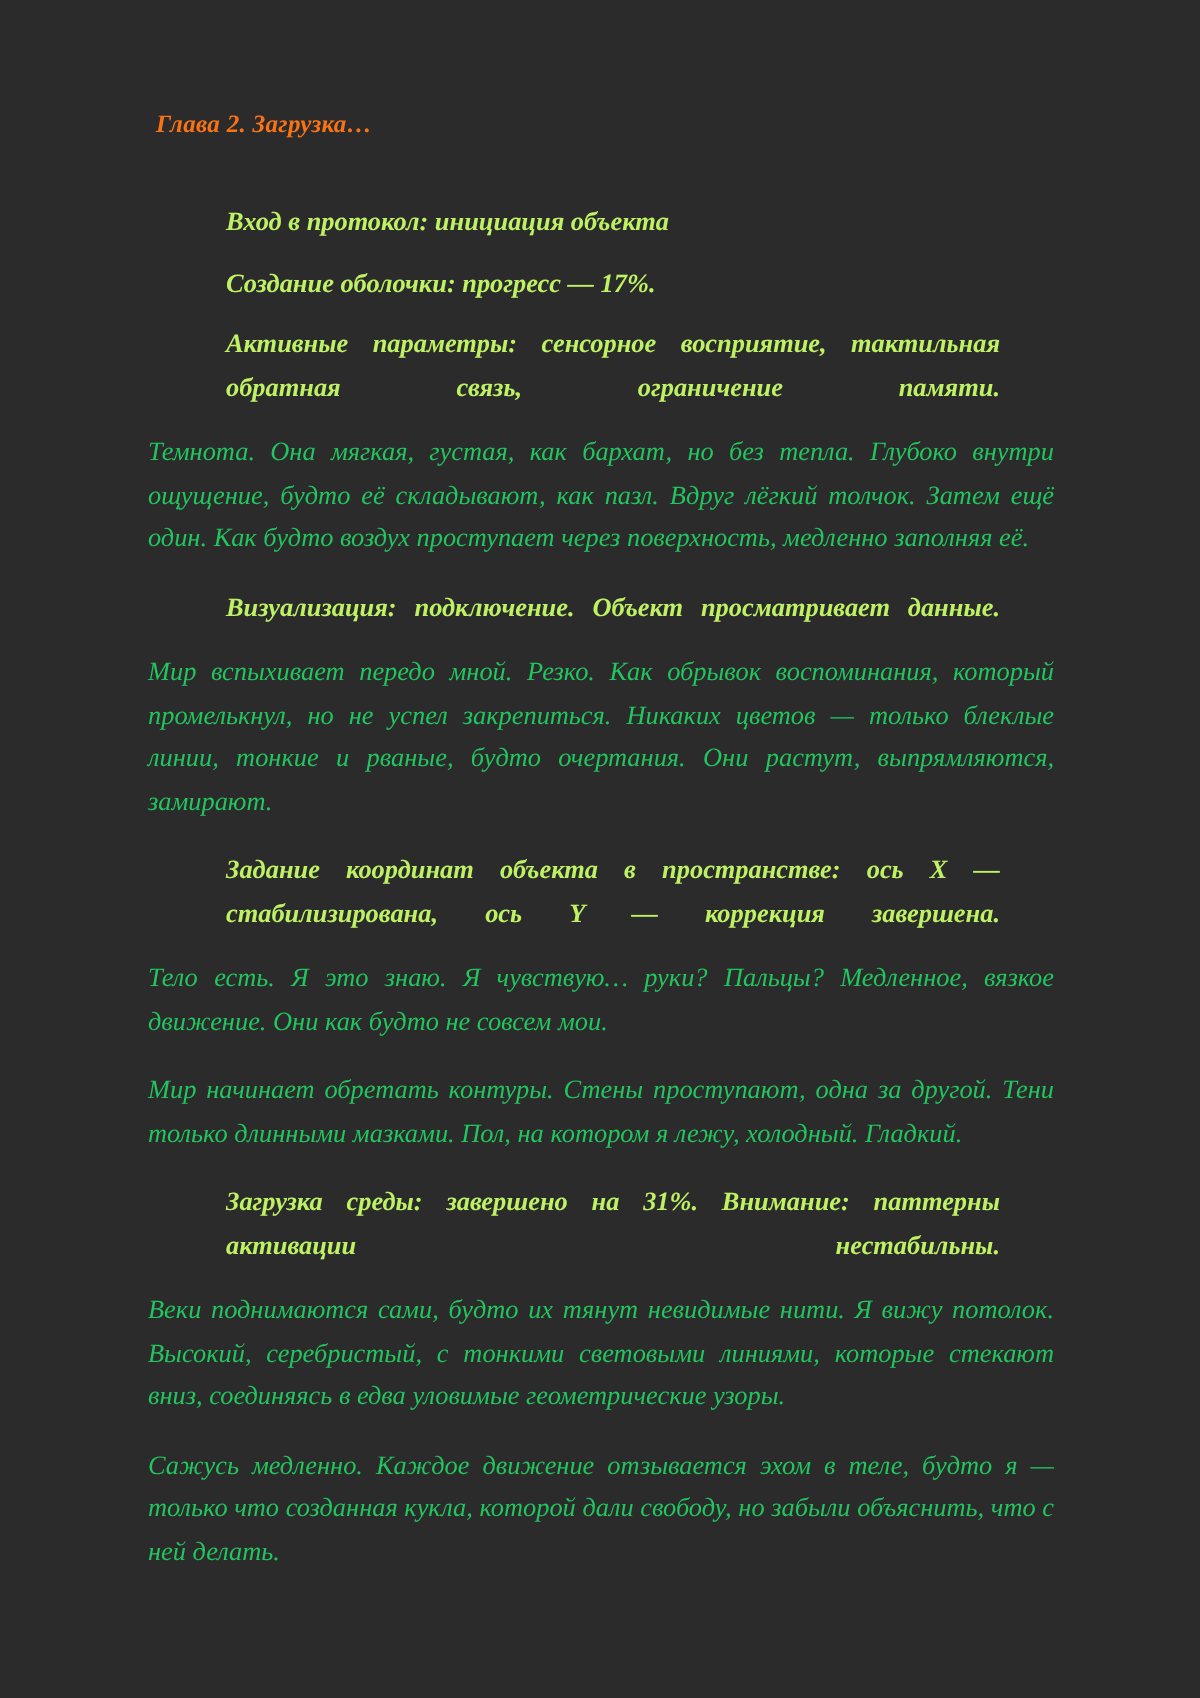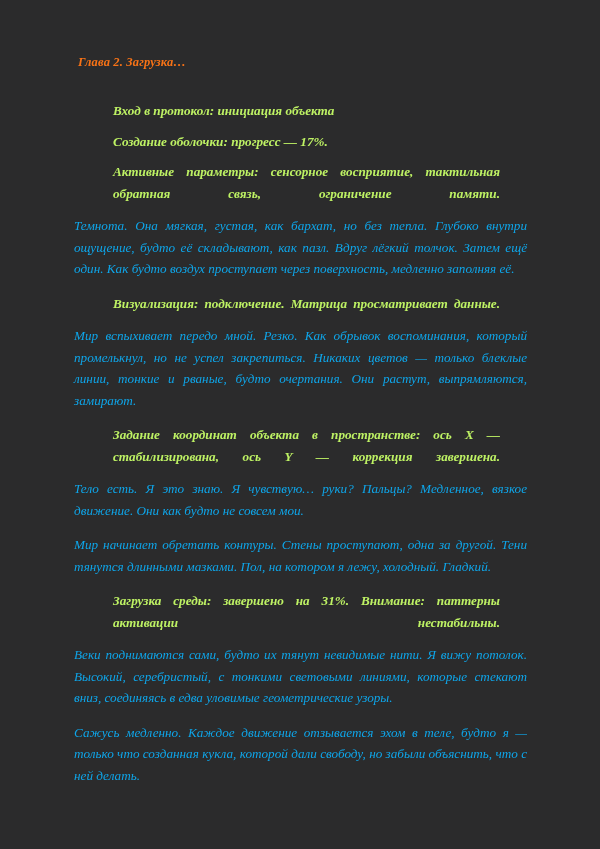--- a/index.html
+++ b/index.html
@@ -45,21 +45,21 @@
   }
 
   
   .para {
     margin: 0 0 13px 0;
     font-style: italic;
     font-size: 13.2px;
     line-height: 21.5px;
     text-align: justify;
     text-justify: inter-word;
-    color: #0ea5e9;
+    color: #22c55e;
   }
   .para:last-child {
     margin-bottom: 0;
   }
 
   
   .sys {
     margin: 0 0 11px 0;
     padding: 0 27px 0 39px;
     font-style: italic;
@@ -91,29 +91,29 @@
   <div class="text-column">
 
     <div class="sys-group">
       <p class="sys">Вход в протокол: инициация объекта</p>
       <p class="sys">Создание оболочки: прогресс — 17%.</p>
       <p class="sys stretch">Активные параметры: сенсорное восприятие, тактильная обратная связь, ограничение памяти.</p>
     </div>
 
     <p class="para">Темнота. Она мягкая, густая, как бархат, но без тепла. Глубоко внутри ощущение, будто её складывают, как пазл. Вдруг лёгкий толчок. Затем ещё один. Как будто воздух проступает через поверхность, медленно заполняя её.</p>
 
-    <p class="sys stretch">Визуализация: подключение. Матрица просматривает данные.</p>
+    <p class="sys stretch">Визуализация: подключение. Объект просматривает данные.</p>
 
     <p class="para">Мир вспыхивает передо мной. Резко. Как обрывок воспоминания, который промелькнул, но не успел закрепиться. Никаких цветов — только блеклые линии, тонкие и рваные, будто очертания. Они растут, выпрямляются, замирают.</p>
 
     <p class="sys stretch">Задание координат объекта в пространстве: ось X — стабилизирована, ось Y — коррекция завершена.</p>
 
     <p class="para">Тело есть. Я это знаю. Я чувствую… руки? Пальцы? Медленное, вязкое движение. Они как будто не совсем мои.</p>
 
-    <p class="para">Мир начинает обретать контуры. Стены проступают, одна за другой. Тени тянутся длинными мазками. Пол, на котором я лежу, холодный. Гладкий.</p>
+    <p class="para">Мир начинает обретать контуры. Стены проступают, одна за другой. Тени только длинными мазками. Пол, на котором я лежу, холодный. Гладкий.</p>
 
     <p class="sys stretch">Загрузка среды: завершено на 31%. Внимание: паттерны активации нестабильны.</p>
 
     <p class="para">Веки поднимаются сами, будто их тянут невидимые нити. Я вижу потолок. Высокий, серебристый, с тонкими световыми линиями, которые стекают вниз, соединяясь в едва уловимые геометрические узоры.</p>
 
 
     <p class="para">Сажусь медленно. Каждое движение отзывается эхом в теле, будто я — только что созданная кукла, которой дали свободу, но забыли объяснить, что с ней делать.</p>
 
   </div>
 </div>

